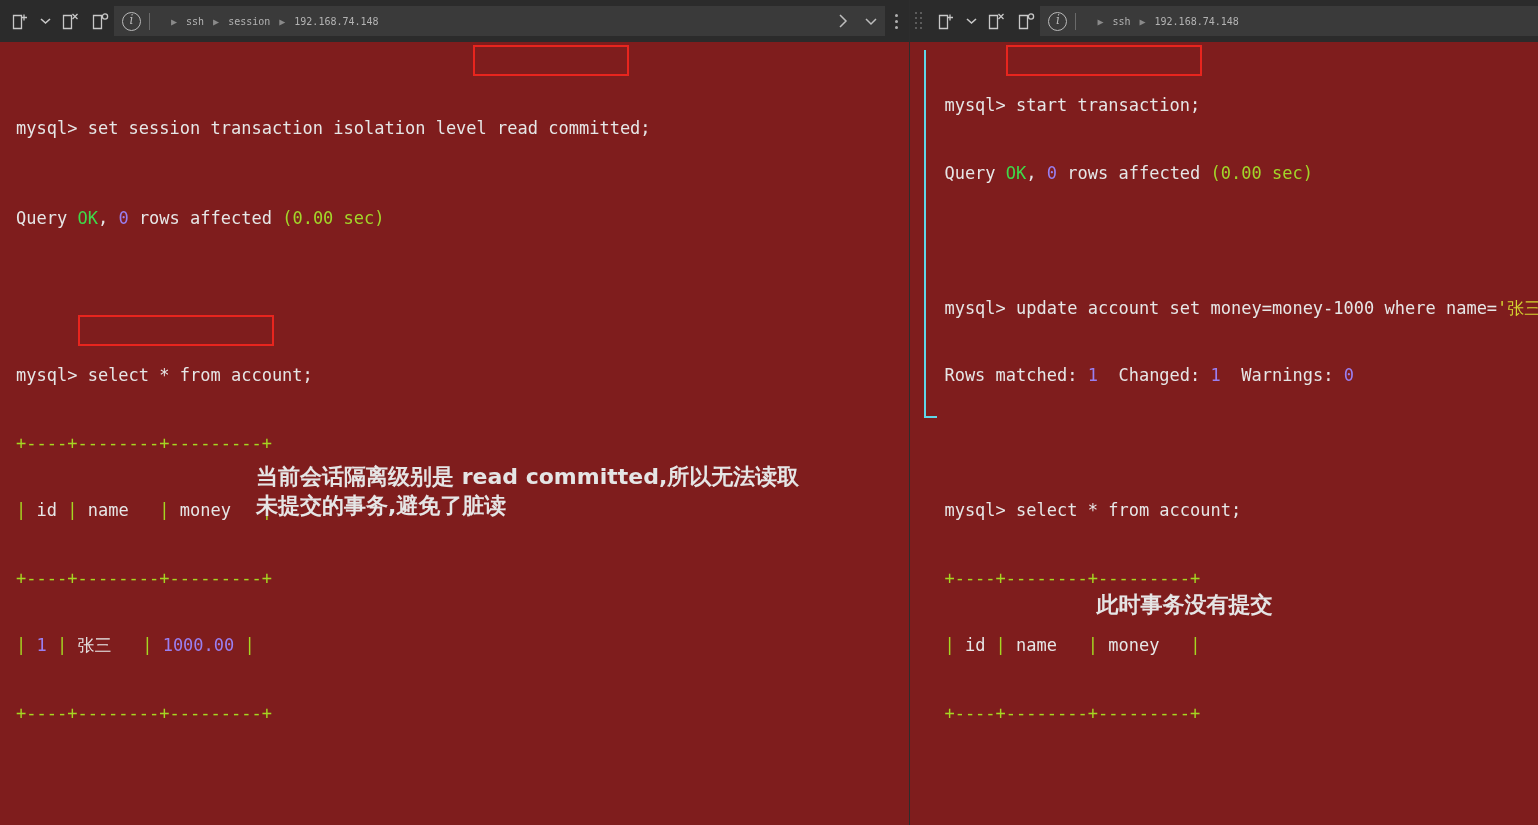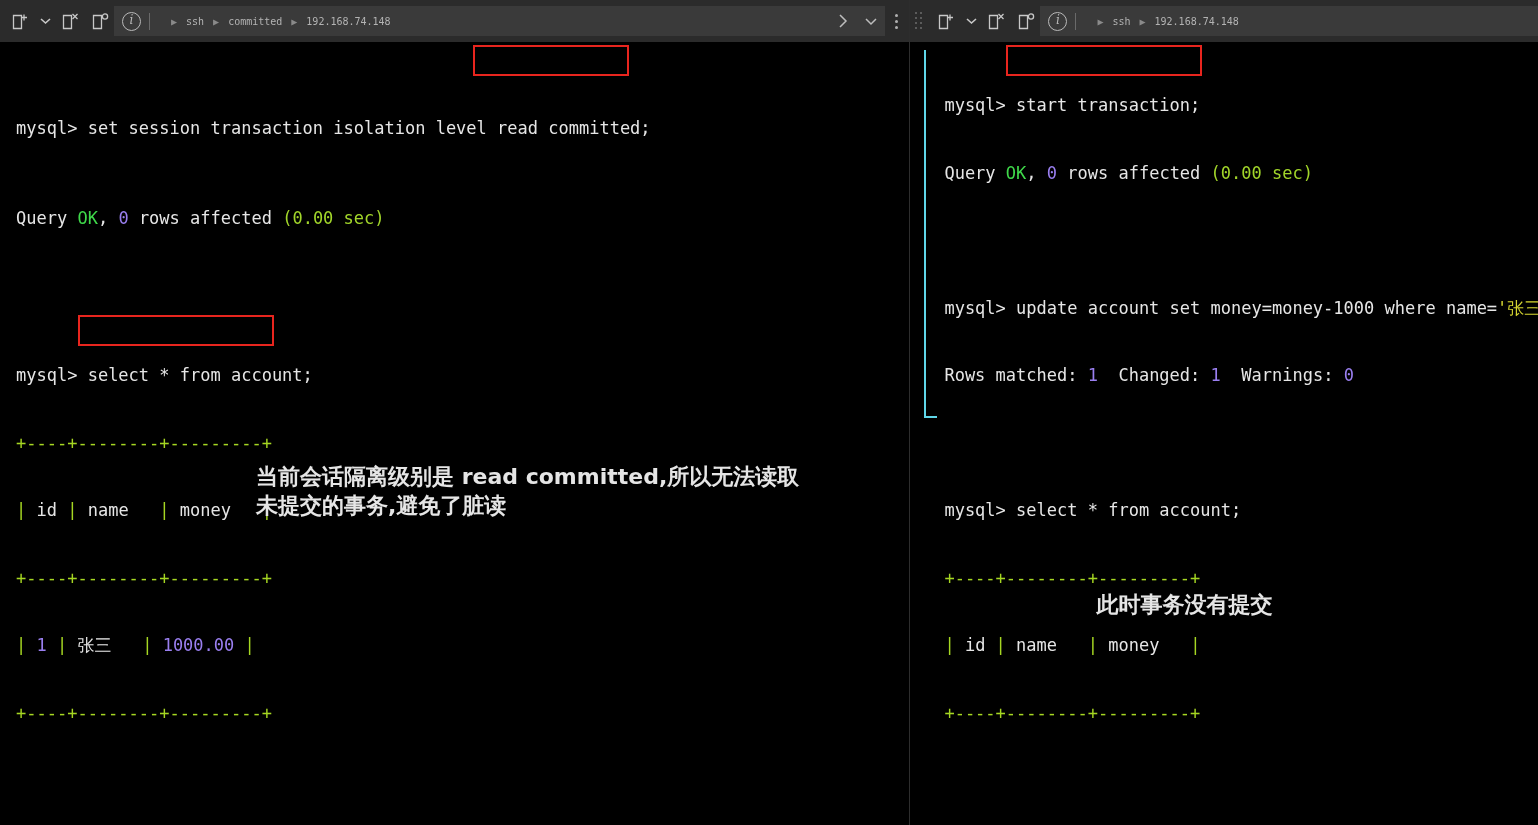--- a/index.html
+++ b/index.html
@@ -71,21 +71,21 @@
   .tb-right { display: flex; align-items: center; padding-right: 2px; }
   .kebab {
     width: 22px; height: 30px; display:flex; flex-direction: column;
     align-items:center; justify-content:center; gap:3px;
   }
   .kebab i { width: 3px; height: 3px; background: #b0b0b0; border-radius: 50%; display:block; }
 
   
   .term {
     position: absolute; left: 0; top: 42px; right: 0; bottom: 0;
-    background: #000000;
+    background: #7f1d1d;
     font-family: "DejaVu Sans Mono", monospace;
     font-size: 17px;
     line-height: 22.5px;
     white-space: pre;
     color: #e8e8e8;
   }
   .pane-left .term { padding: 7px 0 16px 16px; }
   .pane-right .term { padding: 7px 0 0 34px; }
   .line { height: 22.5px; position: relative; }
   .blank { height: 22.5px; }
@@ -168,21 +168,21 @@
             </svg>
         </div>
       </div>
 
       <div class="path-bar">
         <div class="info-icon">i</div>
         <div class="vdiv"></div>
         <span class="crumb-sep">▶</span>
         <span class="crumb">ssh</span>
         <span class="crumb-sep">▶</span>
-        <span class="crumb">committed</span>
+        <span class="crumb">session</span>
         <span class="crumb-sep">▶</span>
         <span class="crumb">192.168.74.148</span>
         <div style="flex:1"></div>
         <div class="tb-btn">
           <svg width="12" height="18" viewBox="0 0 12 18">
               <path d="M3 3 L9 9 L3 15" fill="none" stroke="#bdbdbd" stroke-width="1.5"></path>
             </svg>
         </div>
         <div class="tb-btn">
           <svg width="14" height="10" viewBox="0 0 14 10">

